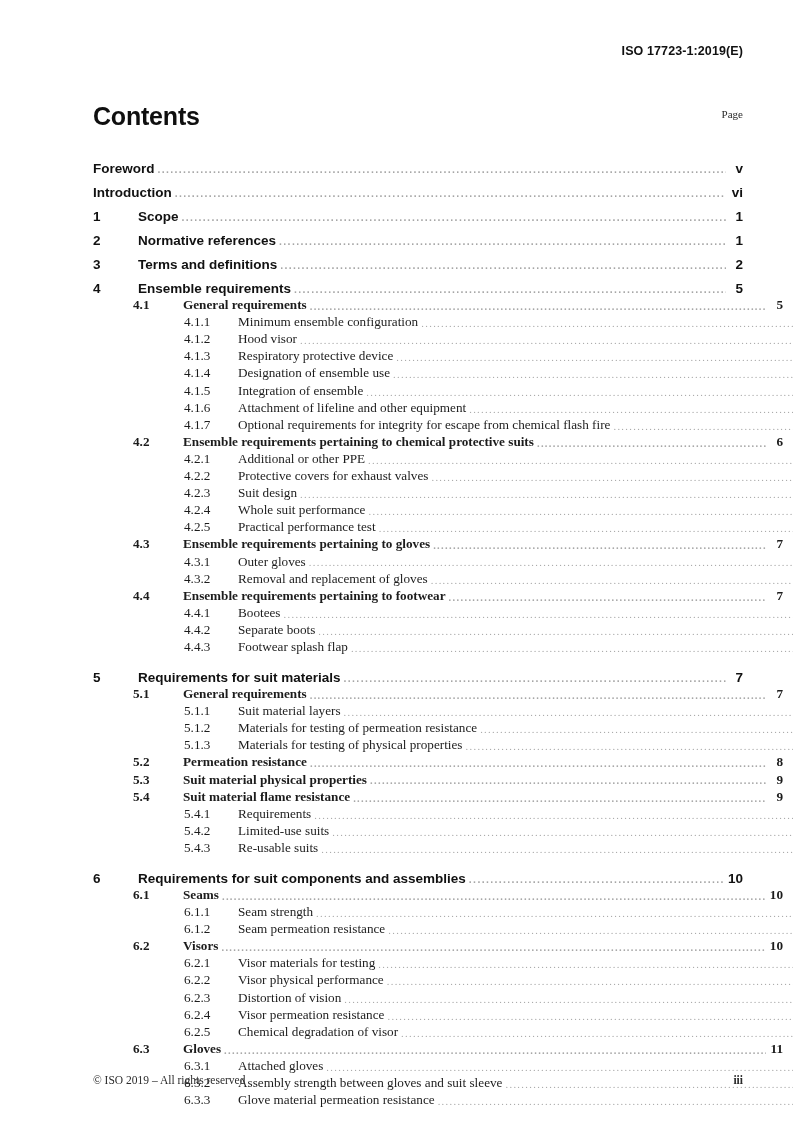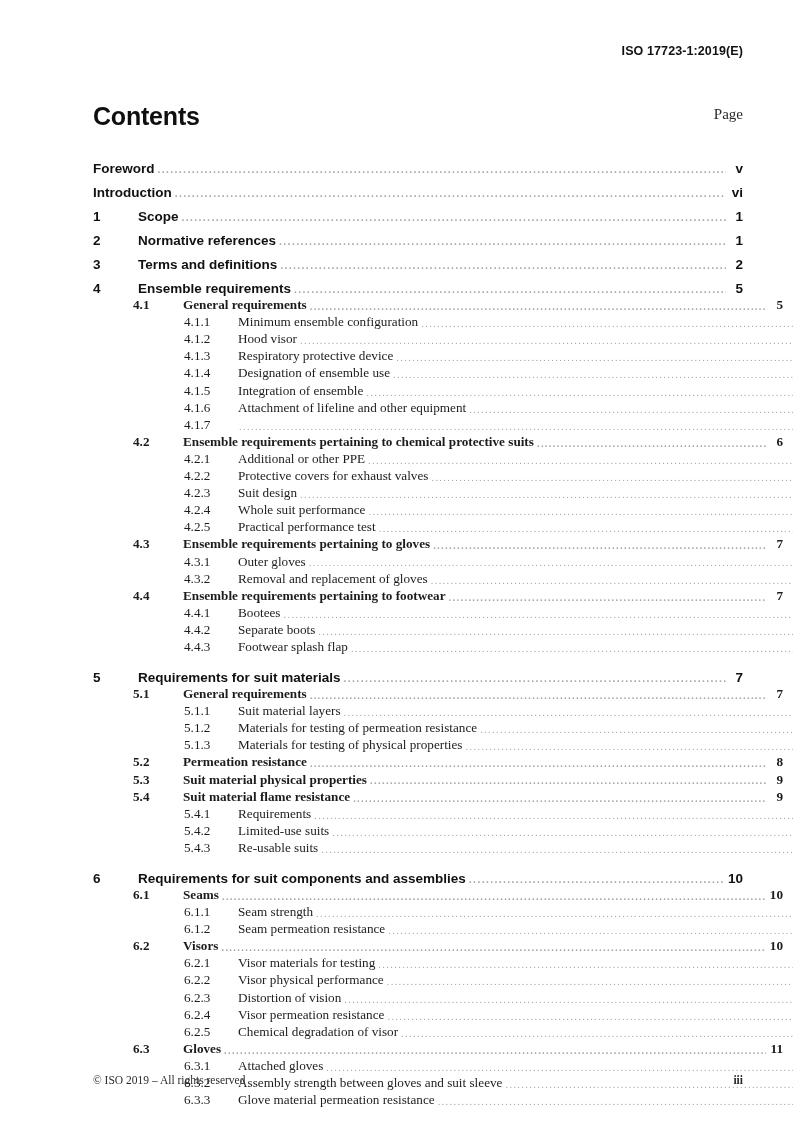--- a/index.html
+++ b/index.html
@@ -46,21 +46,21 @@
   }
   .contents-title {
     font-family: "Liberation Sans", "DejaVu Sans", sans-serif;
     font-weight: bold;
     font-size: 25px;
     letter-spacing: -0.2px;
     color: #0f0f0f;
     line-height: 1;
   }
   .page-label {
-    font-size: 15px;
+    font-size: 11px;
     color: #2a2a2a;
     line-height: 1;
     position: relative;
     top: -2px;
   }
 
   
   .toc {
     position: absolute;
     top: 152px;
@@ -249,20 +249,21 @@
         <span class="label">Integration of ensemble</span>
         <span class="leader"></span>
       </div>
       <div class="toc-row lvl-3">
         <span class="num">4.1.6</span>
         <span class="label">Attachment of lifeline and other equipment</span>
         <span class="leader"></span>
       </div>
       <div class="toc-row lvl-3">
         <span class="num">4.1.7</span>
+        <span class="label">Optional requirements for integrity for escape from chemical flash fire</span>
         <span class="leader"></span>
       </div>
       <div class="toc-row lvl-2">
         <span class="num">4.2</span>
         <span class="label">Ensemble requirements pertaining to chemical protective suits</span>
         <span class="leader"></span>
         <span class="pg">6</span>
       </div>
       <div class="toc-row lvl-3">
         <span class="num">4.2.1</span>

